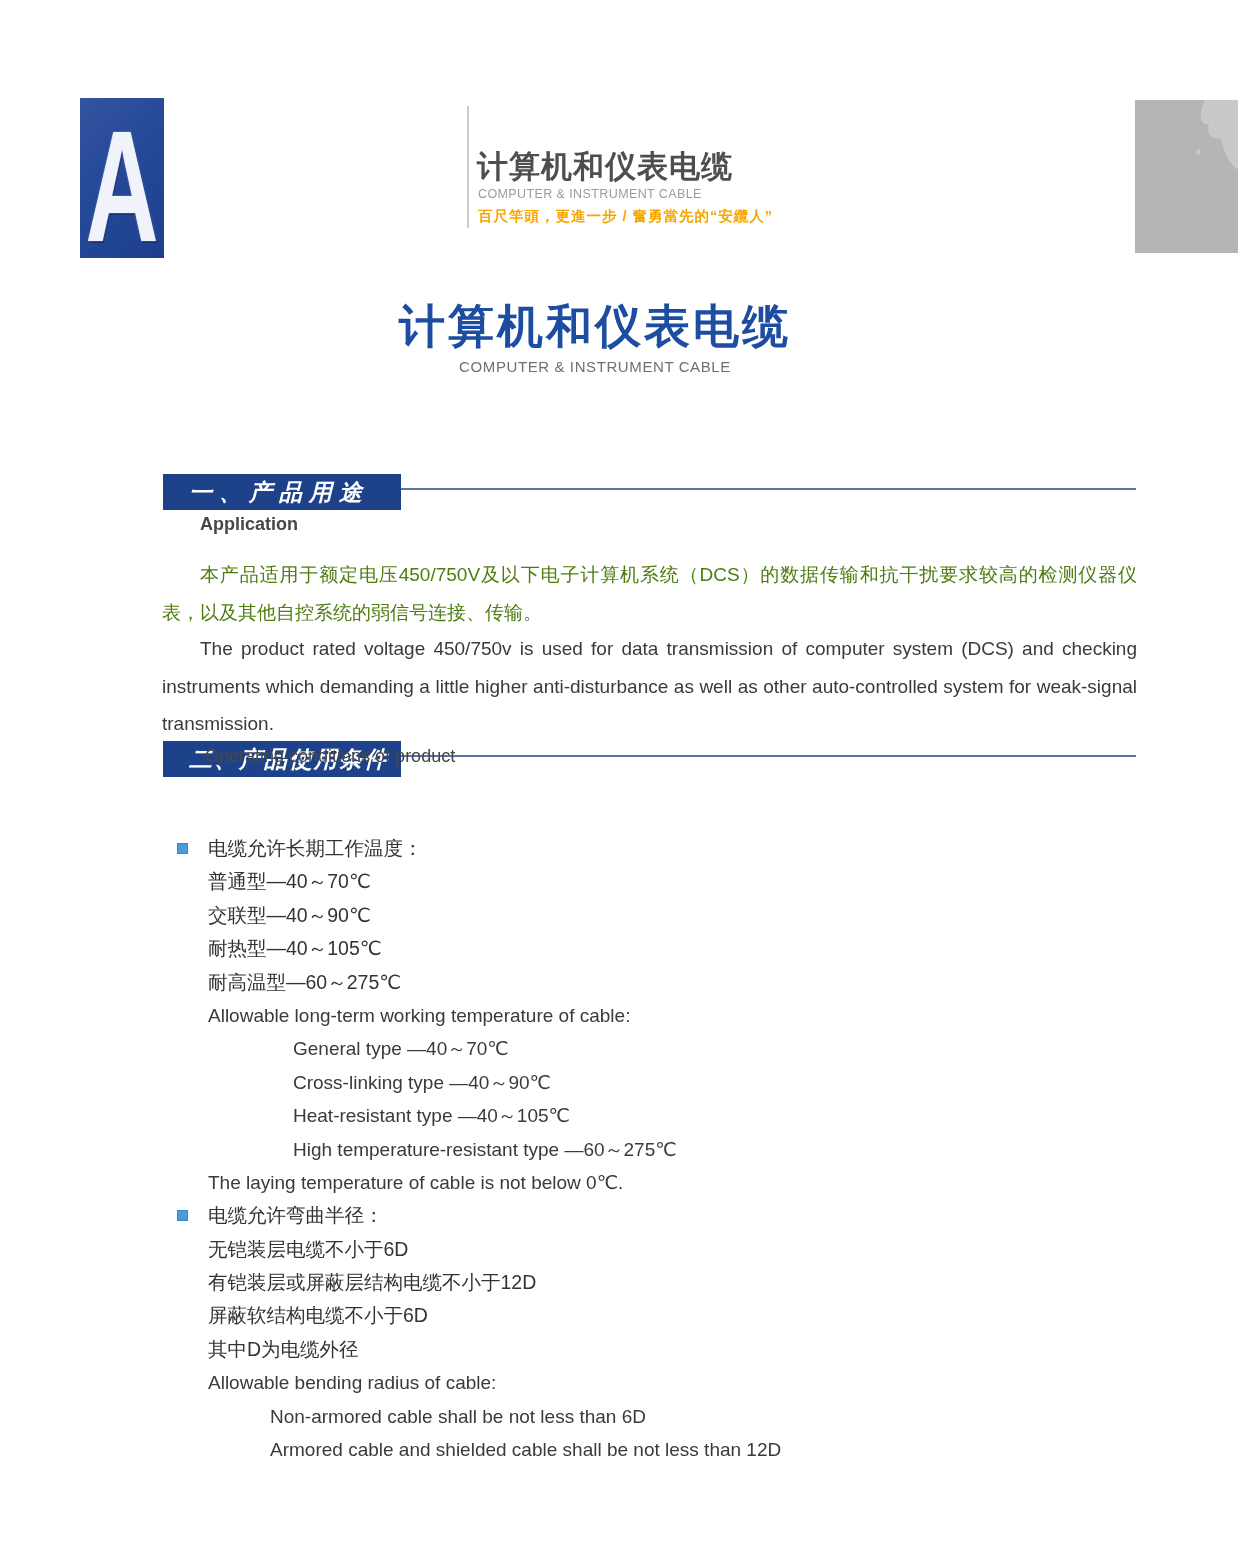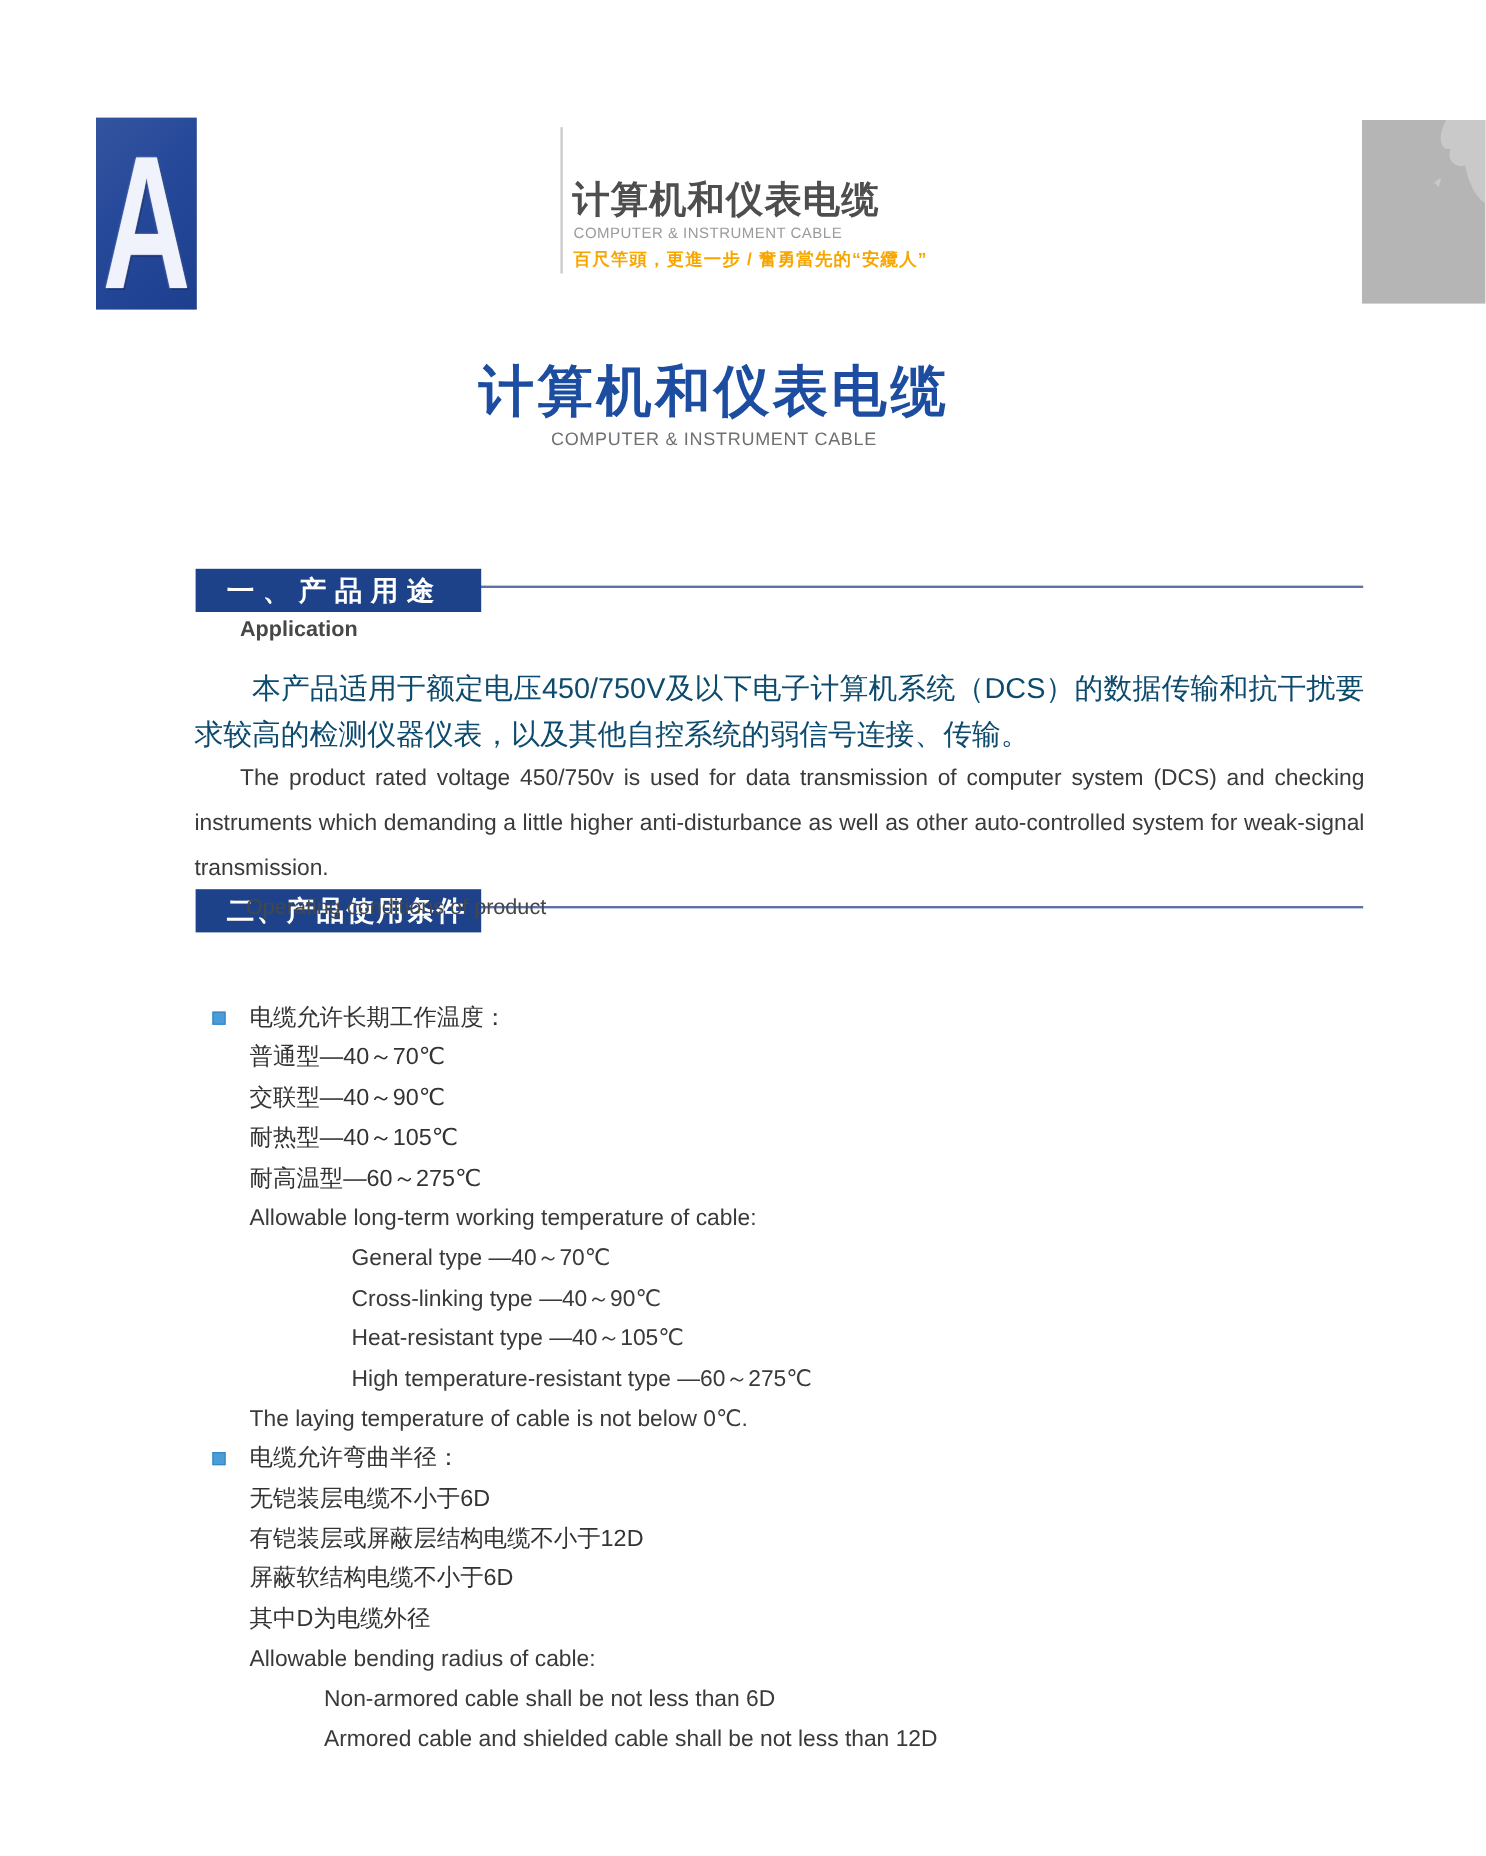--- a/index.html
+++ b/index.html
@@ -40,37 +40,37 @@
   }
   .page-subtitle {
     left:0; top:358px; width:1190px; text-align:center;
     font-size:15px; color:#6f6f6f; letter-spacing:0.6px;
   }
 
   
   .section-bar {
     left:163px; width:238px; height:36px; background:#1d4289;
     color:#ffffff; font-weight:bold; font-size:23px; line-height:36px;
-    padding-left:26px; white-space:nowrap;
+    padding-left:26px; white-space:nowrap;font-style:italic;
   }
   .bar-s1 { top:474px; letter-spacing:7px; }
   .bar-s2 { top:741px; letter-spacing:2px; }
   .section-rule { height:2px; background:#5d73a6; width:737px; left:399px; }
   .rule-s1 { top:488px; }
   .rule-s2 { top:755px; }
   .section-sub { font-size:18px; color:#474747; }
   .sub-s1 { left:200px; top:514px;font-weight:bold; }
   .sub-s2 { left:205px; top:746px; }
 
   
   .para {
     left:162px; width:975px; text-align:justify; text-indent:2em;
     line-height:37.5px;
   }
-  .para-zh { top:556px; font-size:24px; color:#0c4a6e; }
+  .para-zh { top:556px; font-size:19px; color:#4d7c0f; }
   .para-en { top:630px; font-size:19px; color:#3a3a3a; }
 
   
   .cond-list { left:162px; top:832px; width:980px; }
   .row { position:relative; height:33.4px; line-height:33.4px; font-size:19.5px; color:#333; white-space:nowrap; }
   .row.en { font-size:19px; color:#3a3a3a; }
   .ind0 { padding-left:46px; }
   .ind1 { padding-left:131px; }
   .ind2 { padding-left:108px; }
   .bullet-square {

